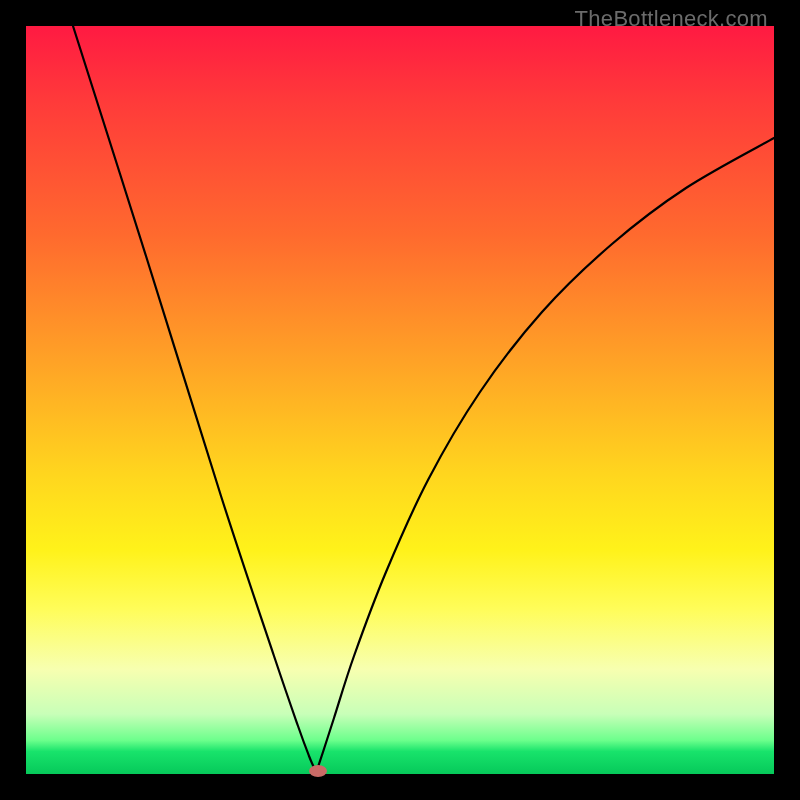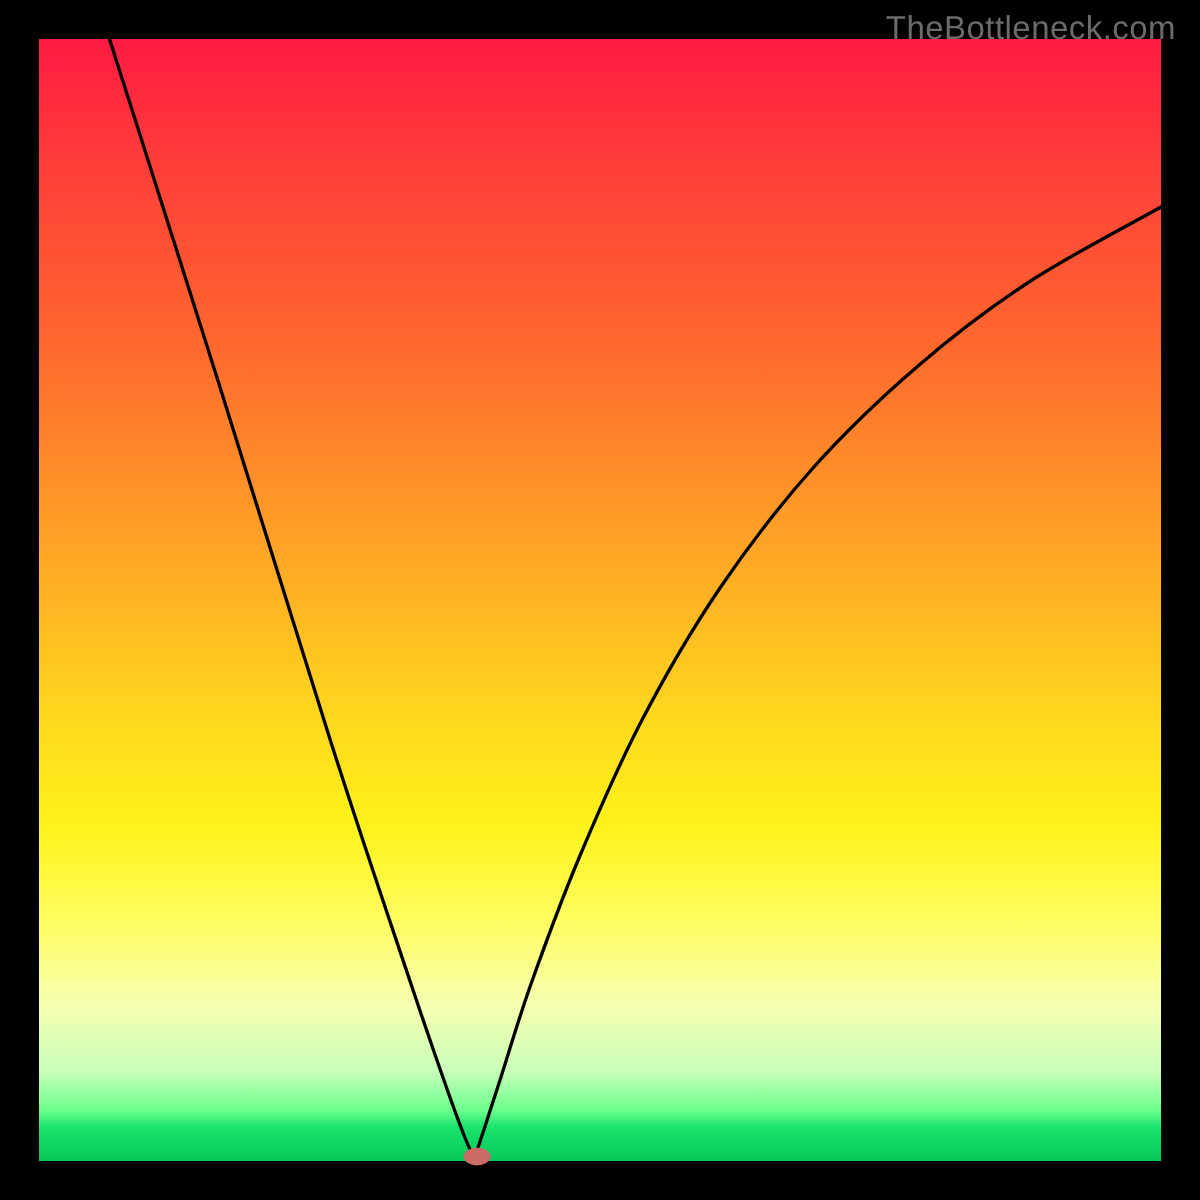--- a/index.html
+++ b/index.html
@@ -27,21 +27,21 @@
       #fffd5a 78%,
       #f7ffb0 86%,
       #c8ffb8 92%,
       #6cff8c 95.5%,
       #18e36b 97%,
       #06c95a 100%);
   }
   .watermark {
     position: absolute;
     top: 6px;
-    right: 16px;
+    right: 32px;
     color: #6b6b6b;
     font-size: 22px;
     font-weight: 500;
     letter-spacing: 0.3px;
     user-select: none;
   }
   .dot {
     position: absolute;
     width: 18px;
     height: 12px;

